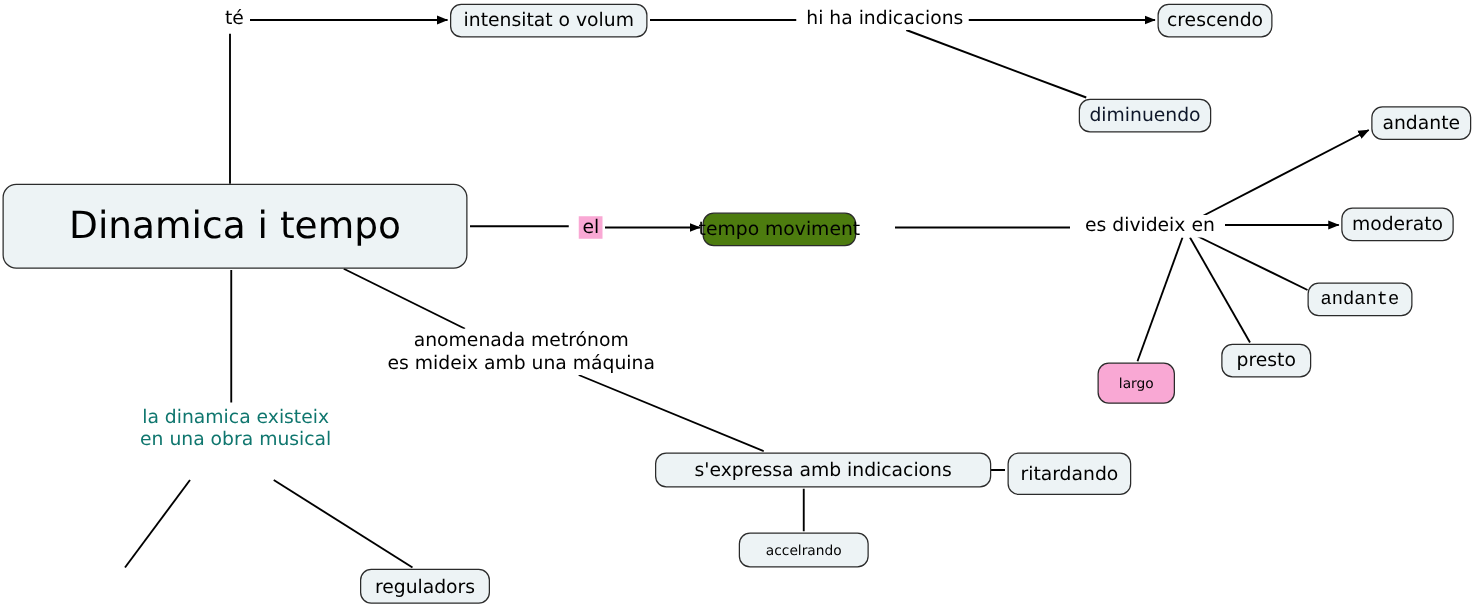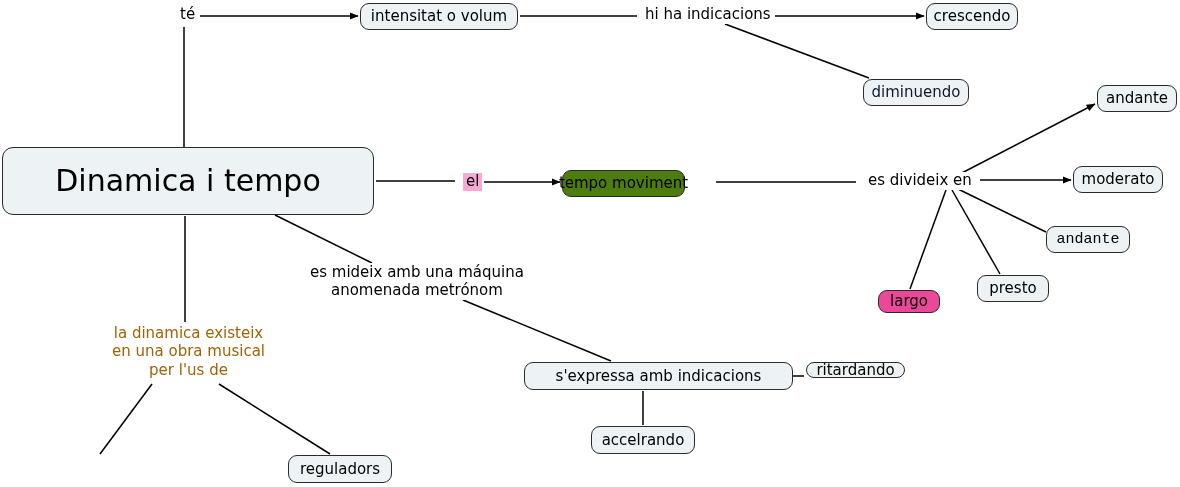--- a/index.html
+++ b/index.html
@@ -93,29 +93,29 @@
   <div id="node-layer">
       <div class="node root" style="left: 2px; top: 147px; width: 372px; height: 68px; font-size: 30px; background: rgb(237, 243, 245); border-color: rgb(43, 43, 43); color: rgb(0, 0, 0);">Dinamica i tempo</div>
       <div class="node" style="left: 360px; top: 3px; width: 158px; height: 27px; font-size: 15px; background: rgb(237, 243, 245); border-color: rgb(43, 43, 43); color: rgb(0, 0, 0);">intensitat o volum</div>
       <div class="node" style="left: 926px; top: 3px; width: 92px; height: 27px; font-size: 15px; background: rgb(237, 243, 245); border-color: rgb(43, 43, 43); color: rgb(0, 0, 0);">crescendo</div>
       <div class="node" style="left: 863px; top: 79px; width: 106px; height: 27px; font-size: 15px; background: rgb(237, 243, 245); border-color: rgb(43, 43, 43); color: #0f172a;">diminuendo</div>
       <div class="node" style="left: 562px; top: 170px; width: 123px; height: 27px; font-size: 15px; background: #4d7c0f; border-color: rgb(43, 43, 43); color: rgb(0, 0, 0);">tempo moviment</div>
       <div class="node" style="left: 1097px; top: 85px; width: 80px; height: 27px; font-size: 15px; background: rgb(237, 243, 245); border-color: rgb(43, 43, 43); color: rgb(0, 0, 0);">andante</div>
       <div class="node" style="left: 1073px; top: 166px; width: 90px; height: 27px; font-size: 15px; background: rgb(237, 243, 245); border-color: rgb(43, 43, 43); color: rgb(0, 0, 0);">moderato</div>
       <div class="node" style="left: 1046px; top: 226px; width: 84px; height: 27px; font-size: 15px; background: rgb(237, 243, 245); border-color: rgb(43, 43, 43); color: rgb(0, 0, 0); font-family: Liberation Mono, monospace;">andante</div>
       <div class="node" style="left: 977px; top: 275px; width: 72px; height: 27px; font-size: 15px; background: rgb(237, 243, 245); border-color: rgb(43, 43, 43); color: rgb(0, 0, 0);">presto</div>
-      <div class="node" style="left: 878px; top: 290px; width: 62px; height: 23px; font-size: 15px; background: #ec4899; border-color: rgb(43, 43, 43); color: rgb(0, 0, 0);">largo</div>
+      <div class="node" style="left: 878px; top: 290px; width: 62px; height: 33px; font-size: 11px; background: #f9a8d4; border-color: rgb(43, 43, 43); color: rgb(0, 0, 0);">largo</div>
       <div class="node" style="left: 524px; top: 362px; width: 269px; height: 28px; font-size: 15px; background: rgb(237, 243, 245); border-color: rgb(43, 43, 43); color: rgb(0, 0, 0);">s'expressa amb indicacions</div>
-      <div class="node" style="left: 806px; top: 362px; width: 99px; height: 16px; font-size: 15px; background: rgb(237, 243, 245); border-color: rgb(43, 43, 43); color: rgb(0, 0, 0);">ritardando</div>
-      <div class="node" style="left: 591px; top: 426px; width: 104px; height: 28px; font-size: 15px; background: rgb(237, 243, 245); border-color: rgb(43, 43, 43); color: rgb(0, 0, 0);">accelrando</div>
+      <div class="node" style="left: 806px; top: 362px; width: 99px; height: 34px; font-size: 15px; background: rgb(237, 243, 245); border-color: rgb(43, 43, 43); color: rgb(0, 0, 0);">ritardando</div>
+      <div class="node" style="left: 591px; top: 426px; width: 104px; height: 28px; font-size: 11px; background: rgb(237, 243, 245); border-color: rgb(43, 43, 43); color: rgb(0, 0, 0);">accelrando</div>
       <div class="node" style="left: 38px; top: 455px; width: 96px; height: 28px; font-size: 17px; background: rgb(237, 243, 245); border-color: rgb(43, 43, 43); color: rgb(0, 0, 0); margin-top: 32px;">intensitat</div>
       <div class="node" style="left: 288px; top: 455px; width: 104px; height: 28px; font-size: 15px; background: rgb(237, 243, 245); border-color: rgb(43, 43, 43); color: rgb(0, 0, 0);">reguladors</div>
     </div>
   <div id="label-layer">
       <div class="label" style="font-size: 15px; color: rgb(0, 0, 0); left: 177px; top: 6px; background: rgb(255, 255, 255); padding: 0px 3px; box-sizing: content-box;">té</div>
       <div class="label" style="font-size: 15px; color: rgb(0, 0, 0); left: 642px; top: 6px; background: rgb(255, 255, 255); padding: 0px 3px; box-sizing: content-box;">hi ha indicacions</div>
       <div class="label" style="font-size: 15px; color: rgb(0, 0, 0); left: 463px; top: 173px; background: #f9a8d4; padding: 0px 3px; box-sizing: content-box;">el</div>
       <div class="label" style="font-size: 15px; color: rgb(0, 0, 0); left: 865px; top: 172px; background: rgb(255, 255, 255); padding: 0px 3px; box-sizing: content-box;">es divideix en</div>
-      <div class="label multi" style="font-size: 15px; color: rgb(0, 0, 0); left: 307px; top: 263px; background: rgb(255, 255, 255); padding: 0px 3px; box-sizing: content-box;"><div>es mideix amb una máquina</div><div>anomenada metrónom</div></div>
-      <div class="label multi" style="font-size: 15px; color: #a16207; left: 109px; top: 324px; background: rgb(255, 255, 255); padding: 0px 3px; box-sizing: content-box;"><div>la dinamica existeix</div><div>en una obra musical</div><div>per l'us de</div></div>
+      <div class="label multi" style="font-size: 15px; color: rgb(0, 0, 0); left: 307px; top: 263px; background: rgb(255, 255, 255); padding: 0px 3px; box-sizing: content-box;"><div>anomenada metrónom</div><div>es mideix amb una máquina</div></div>
+      <div class="label multi" style="font-size: 15px; color: #0f766e; left: 109px; top: 324px; background: rgb(255, 255, 255); padding: 0px 3px; box-sizing: content-box;"><div>la dinamica existeix</div><div>en una obra musical</div></div>
     </div>
 
 </div>
 
 </body></html>

